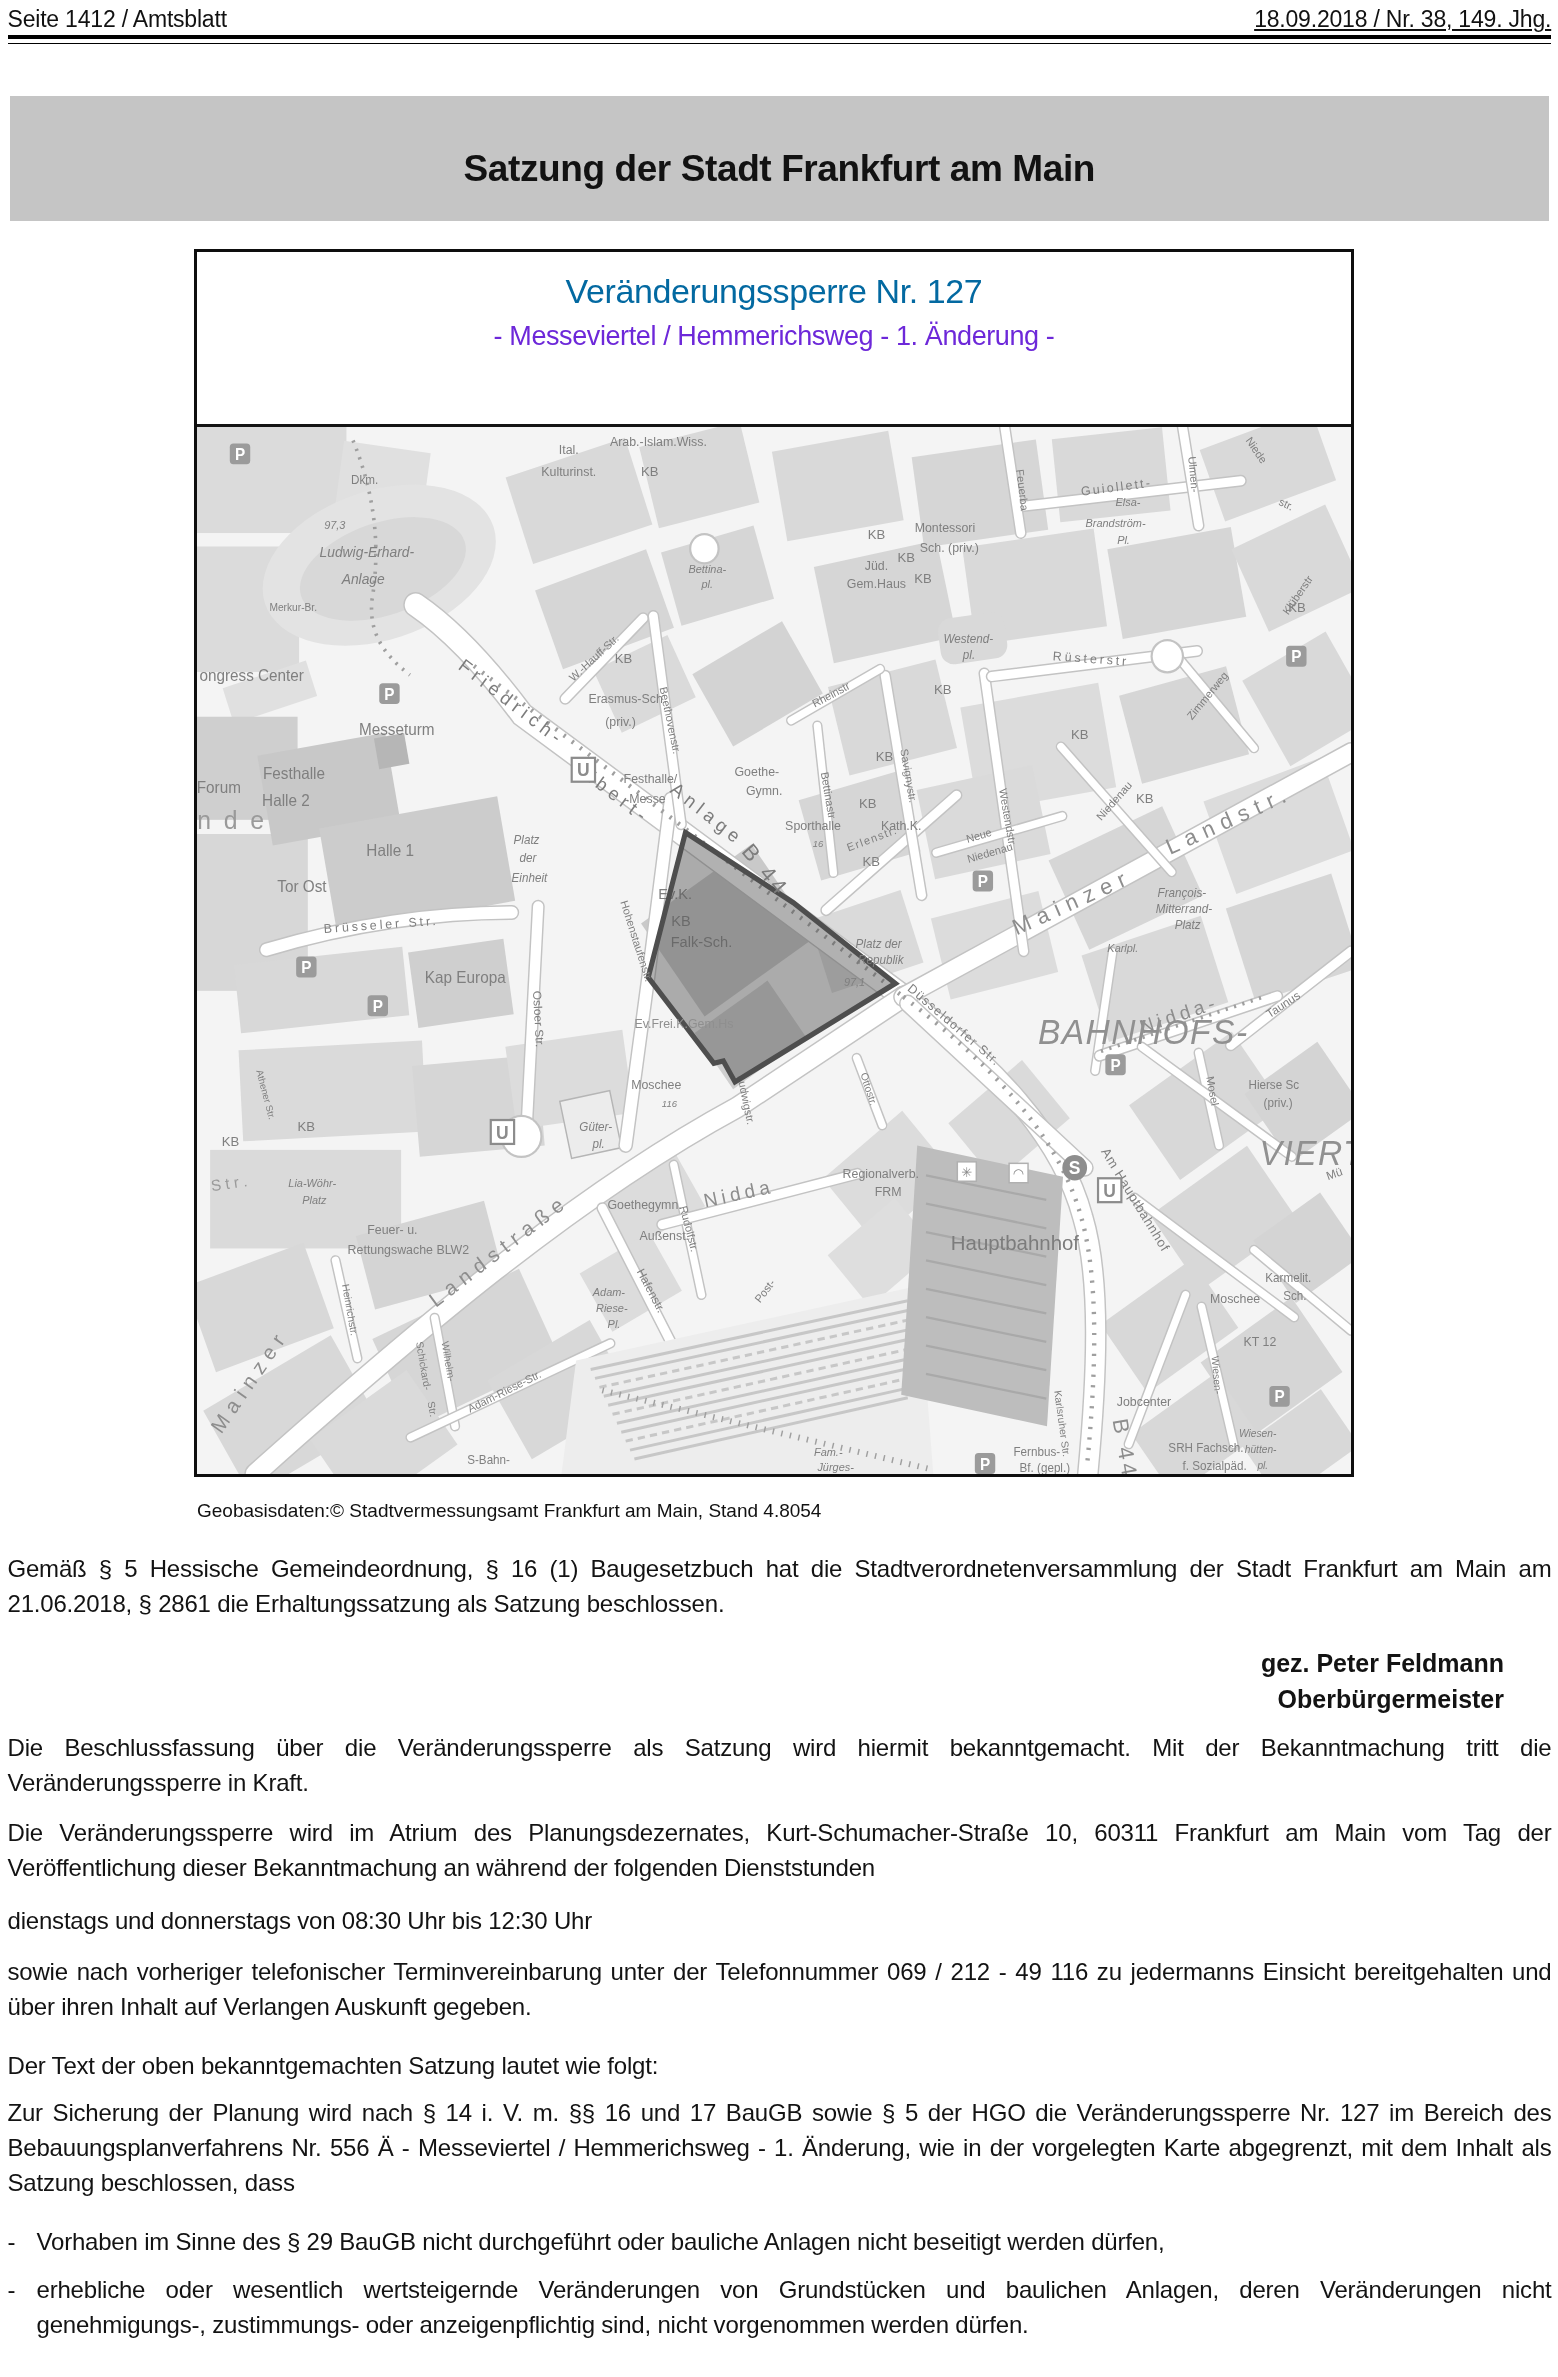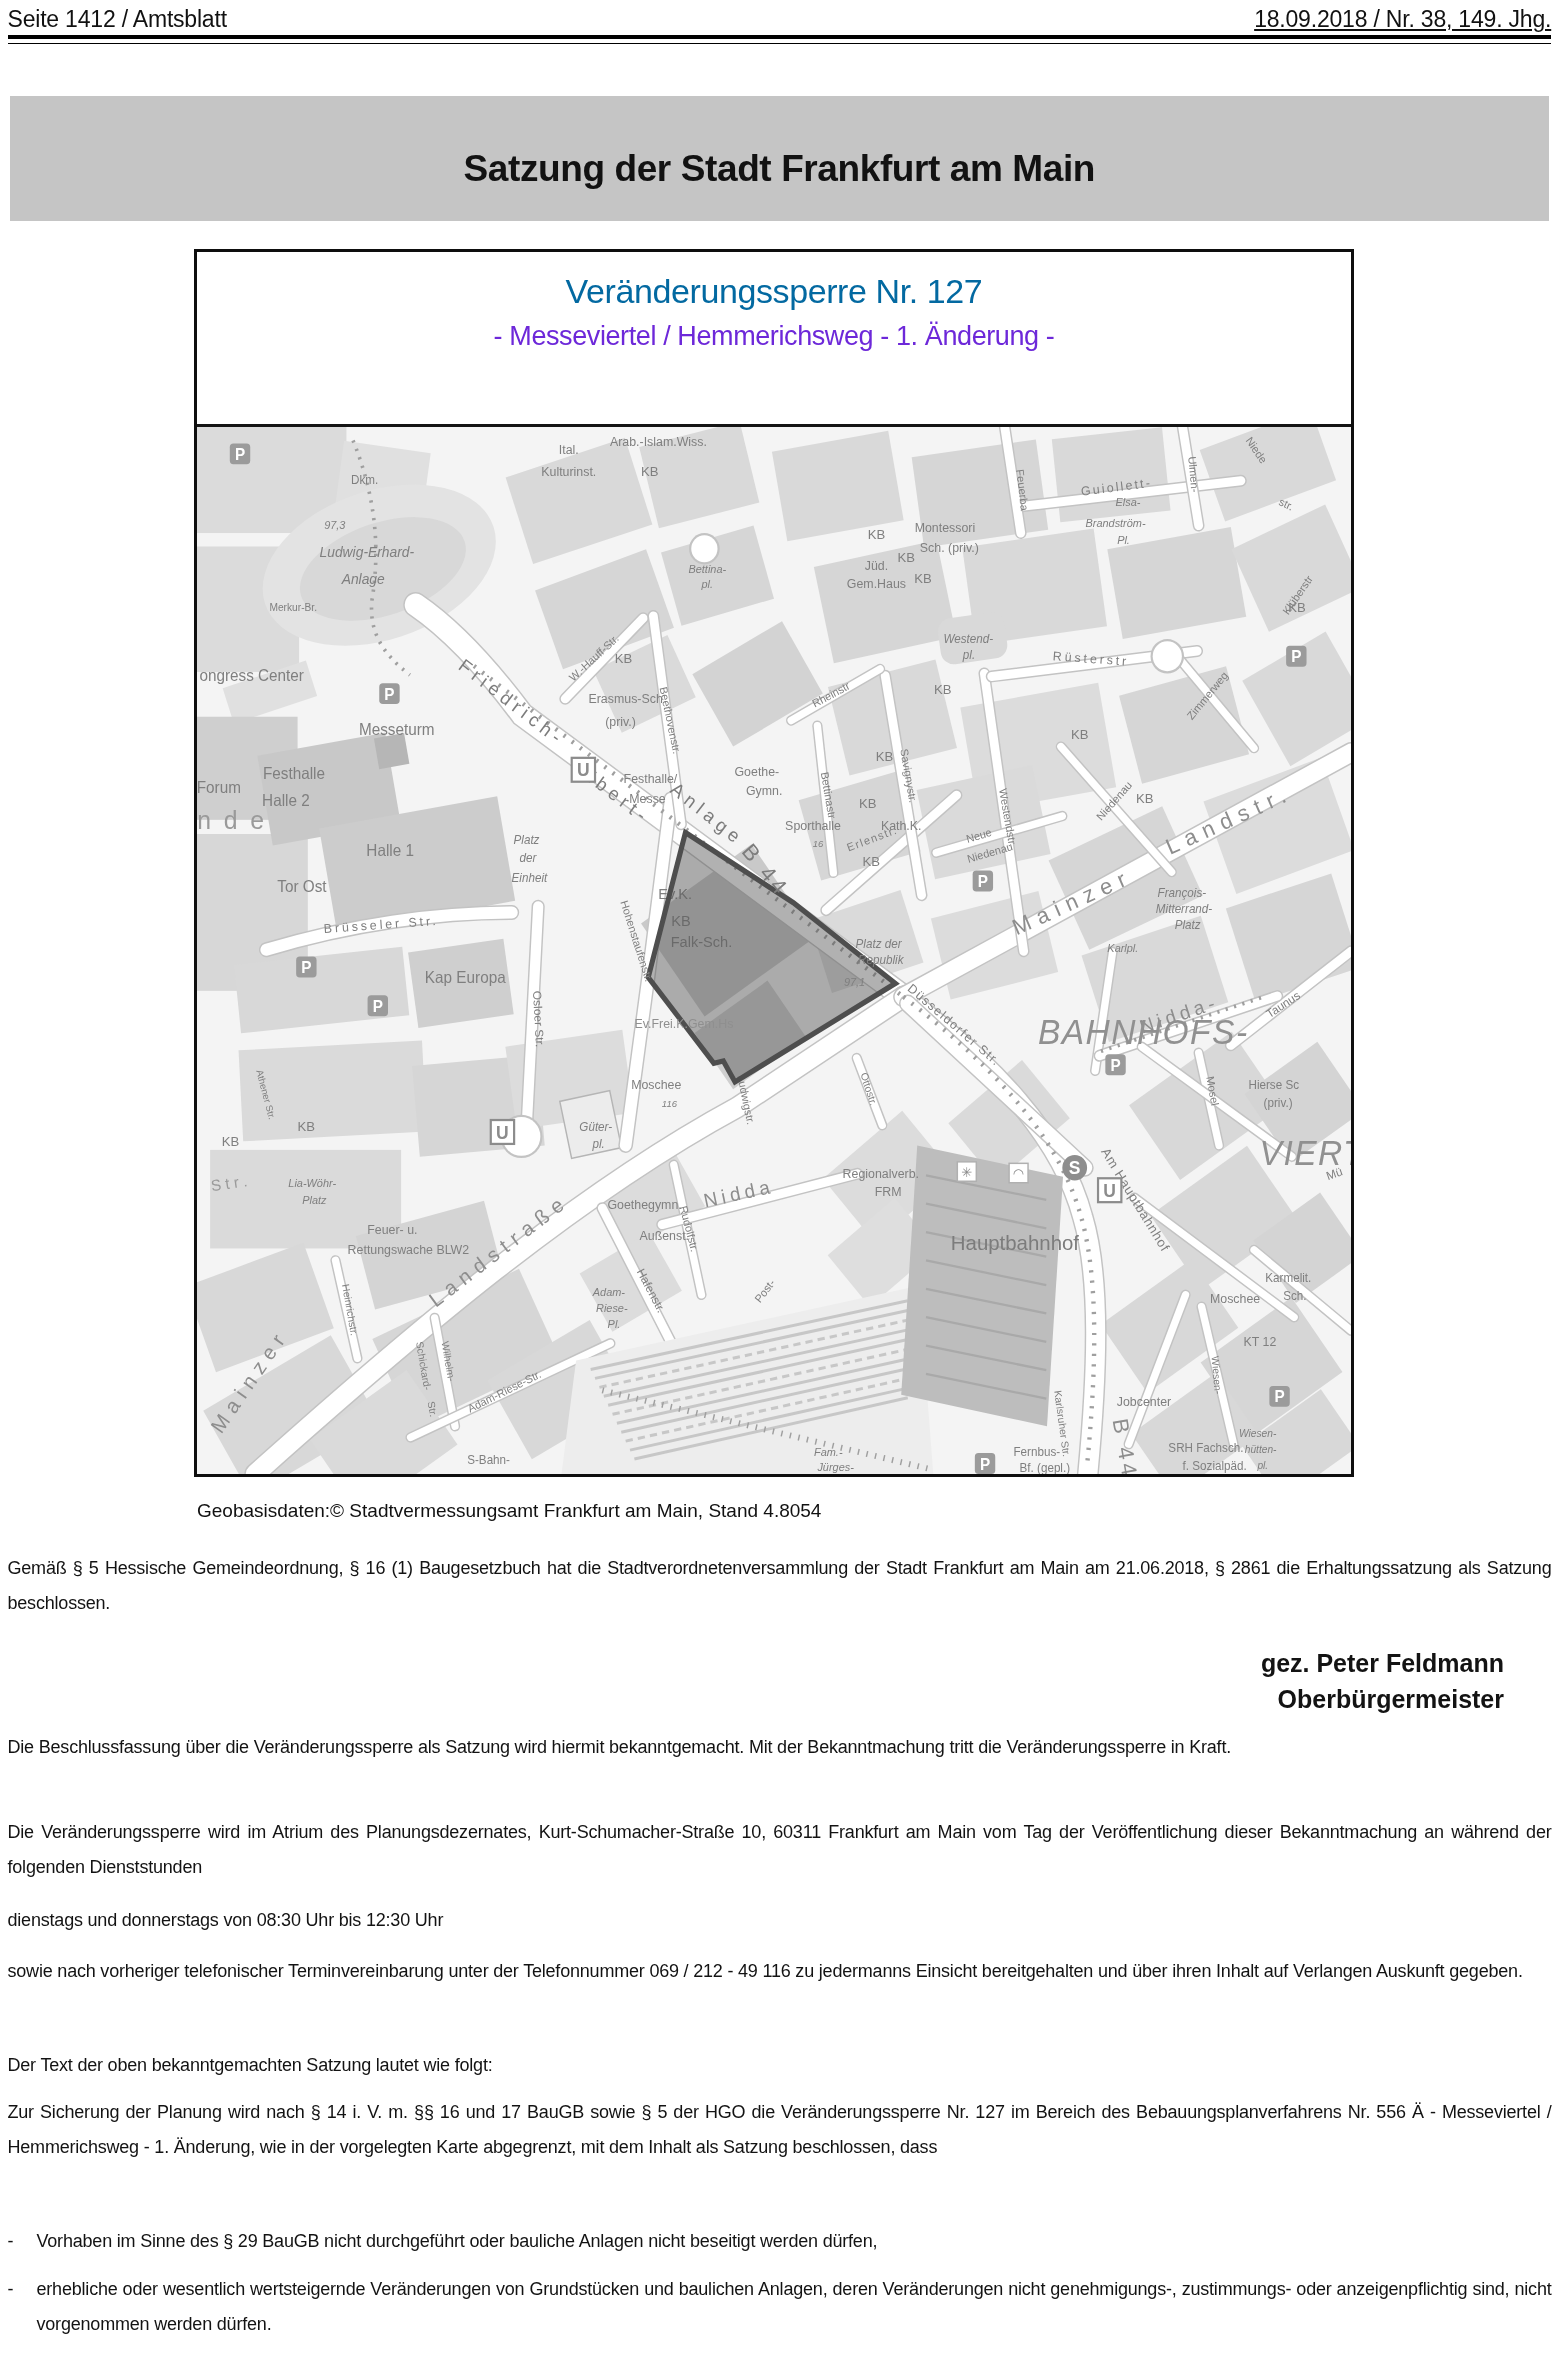--- a/index.html
+++ b/index.html
@@ -15,21 +15,21 @@
   .banner-title{font-size:37px;font-weight:bold;color:#121212;letter-spacing:-0.4px;margin-top:21px;}
   .notice-box{position:absolute;top:249px;left:194px;width:1154px;border:3.8px solid #0e0e0e;background:#fff;}
   .nb-head{height:172px;text-align:center;}
   .nb-t1{padding-top:19.6px;font-size:34px;color:#0369a1;letter-spacing:-0.4px;}
   .nb-t2{padding-top:12px;font-size:27px;color:#222;letter-spacing:-0.4px;}
   .nb-t3{padding-top:10.5px;font-size:27px;color:#6d28d9;letter-spacing:-0.4px;}
   .map-wrap{width:1154px;height:1047px;border-top:3px solid #141414;overflow:hidden;background:#f3f3f3;}
   svg{display:block;}
   svg text{font-family:"Liberation Sans", sans-serif;}
   .caption{position:absolute;top:1500px;left:197px;font-size:19px;color:#111;}
-  .para{position:absolute;left:7.5px;width:1544px;font-size:18px;line-height:35px;color:#131313;
+  .para{position:absolute;left:7.5px;width:1544px;font-size:24px;line-height:35px;color:#131313;
         text-align:justify;text-align-last:left;letter-spacing:-0.2px;}
   .oneline{text-align:right;}
   .sig{position:absolute;right:54px;text-align:right;font-weight:bold;font-size:25px;line-height:36px;color:#131313;}
   .bullet{display:flex;}
   .bullet .dash{width:29px;flex:none;}
   .bullet .btxt{flex:1;text-align:justify;text-align-last:left;}
 </style>
 </head>
 <body>
 

